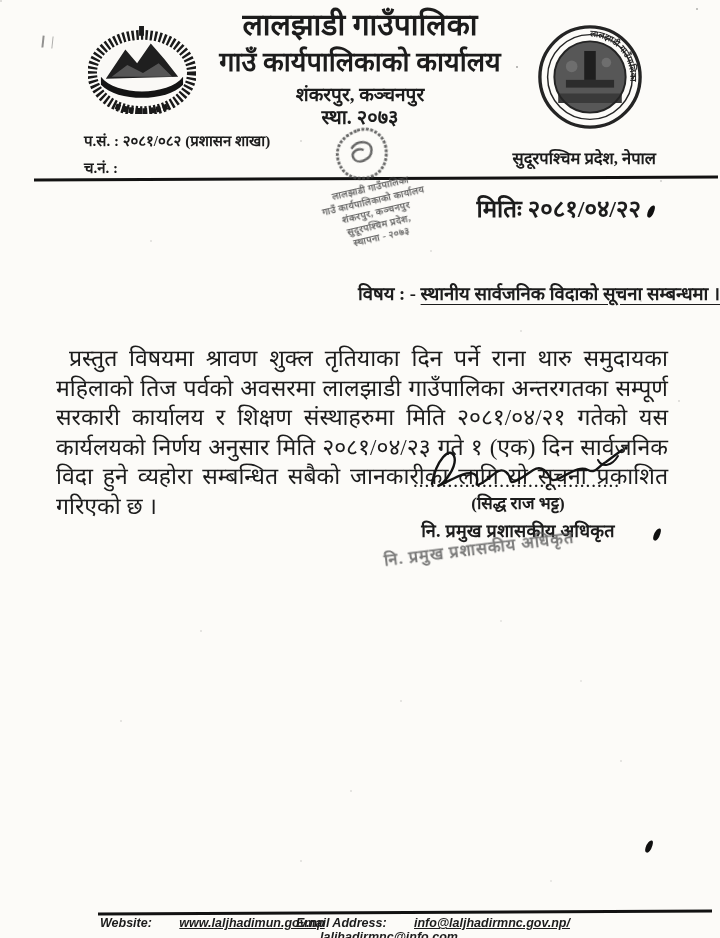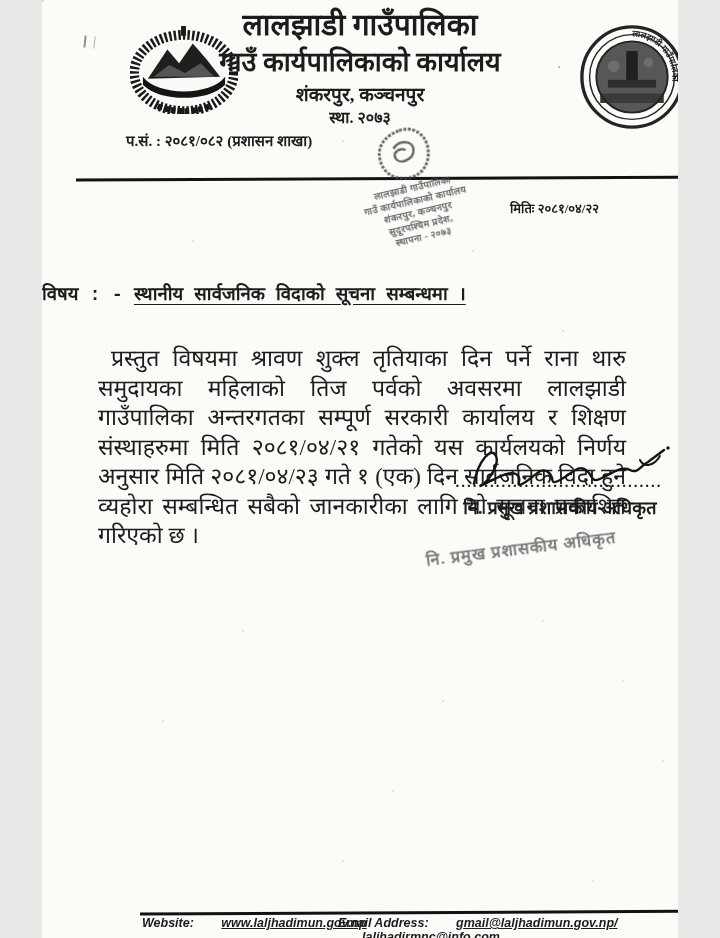--- a/index.html
+++ b/index.html
@@ -1,44 +1,44 @@
 <!DOCTYPE html>
 <html><head>
 <meta charset="utf-8">
 <style>
   html,body{margin:0;padding:0;background:#e8e8e6;}
   .page{
-    position:relative;width:636px;height:938px;margin:0 auto;
+    position:relative;width:720px;height:938px;margin:0 auto;
     background:#fcfbf8;color:#1c1c1c;overflow:hidden;
     font-family:"Liberation Serif","DejaVu Serif",serif;
   }
   
   .letterhead{position:absolute;left:110px;right:110px;top:6px;text-align:center;}
   .lh1{font-size:30px;font-weight:bold;line-height:38px;}
   .lh2{font-size:27px;font-weight:bold;line-height:37px;}
   .lh3{font-size:19px;font-weight:bold;line-height:25px;margin-top:1px;}
-  .lh4{font-size:16px;font-weight:bold;line-height:21px;}
+  .lh4{font-size:20px;font-weight:bold;line-height:21px;}
   .emblem-left{position:absolute;left:88px;top:26px;width:108px;height:88px;}
   .seal-right{position:absolute;left:536px;top:24px;width:108px;height:106px;}
   
   .ref-block{position:absolute;left:40px;top:131px;font-size:15px;font-weight:bold;line-height:20px;margin-left:44px;}
   .ref-block .r2{margin-top:7px;}
   .province{position:absolute;right:64px;top:146px;font-size:16.5px;font-weight:bold;}
   .hr-main{position:absolute;left:34px;top:177px;width:684px;height:3px;background:#121212;transform:rotate(-0.25deg);}
-  .date-block{position:absolute;right:79px;top:194px;text-align:right;font-size:13px;line-height:30px;font-weight:bold;}
+  .date-block{position:absolute;right:79px;top:194px;text-align:right;font-size:24px;line-height:30px;font-weight:bold;}
   
   .center-stamp{
     position:absolute;left:294px;top:126px;width:156px;height:138px;
     transform:rotate(-13deg);color:#474747;opacity:.82;filter:blur(.3px);
     text-align:center;
   }
   .center-stamp .ring{display:block;margin:0 auto;}
   .stamp-line{font-size:9.5px;font-weight:bold;line-height:12.5px;white-space:nowrap;letter-spacing:.4px;}
   
-  .subject{position:absolute;left:0;right:0;top:280px;text-align:left;font-size:18.5px;font-weight:bold;font-family:Liberation Mono, monospace;}
+  .subject{position:absolute;left:0;right:0;top:280px;text-align:right;font-size:18.5px;font-weight:bold;}
   .subject .u{text-decoration:underline;text-underline-offset:4px;}
   
   .body-par{
     position:absolute;left:44px;right:40px;top:332px;margin:12px;
     font-size:23px;line-height:29.5px;text-align:justify;text-indent:13px;
   }
   
   .sig-block{position:absolute;left:396px;top:452px;width:244px;text-align:center;}
   .sig-draw{position:relative;height:40px;}
   .sig-dots{position:absolute;left:2px;bottom:1px;font-size:15px;font-weight:bold;letter-spacing:2px;white-space:nowrap;overflow:hidden;width:238px;}
@@ -120,22 +120,24 @@
       <circle cx="72" cy="40" r="5" fill="#6e6e6e"></circle>
       <circle cx="55" cy="55" r="37" fill="none" stroke="#242424" stroke-width="2"></circle>
       <text font-size="9" font-weight="bold" fill="#242424">
         <textPath href="#sealRing">लालझाडी गाउँपालिका</textPath>
       </text>
     </svg>
   </div>
 
   <div class="ref-block">
     <div class="r1">प.सं. : २०८१/०८२ (प्रशासन शाखा)</div>
+    <div class="r2">च.नं. :</div>
   </div>
 
+  <div class="province">सुदूरपश्चिम प्रदेश, नेपाल</div>
   <div class="hr-main"></div>
 
   <div class="date-block">
     <div>मितिः २०८१/०४/२२</div>
   </div>
 
   <div class="center-stamp">
     <svg class="ring" width="62" height="56" viewBox="0 0 64 58">
       <path d="M32,3 C46,1 58,12 57,27 C56,43 45,54 30,53 C15,52 5,41 6,26 C7,12 18,5 32,3 Z" fill="none" stroke="currentColor" stroke-width="3" stroke-dasharray="3 1.6"></path>
       <path d="M22,20 C30,12 44,16 42,26 C40,36 24,38 22,30 C20,24 28,20 34,24" fill="none" stroke="currentColor" stroke-width="2.5"></path>
@@ -155,28 +157,29 @@
 
   <div class="sig-block">
     <div class="sig-draw">
       <span class="sig-dots">....................................</span>
       <svg class="sig-scribble" width="232" height="56" viewBox="0 0 232 56">
         <path d="M30,44 C34,20 48,6 52,16 C56,26 42,44 36,46 C50,40 64,30 72,34 C80,38 70,48 78,44 C90,38 96,26 104,32 C112,38 104,46 116,40 C128,34 134,24 142,30 C150,36 146,44 158,38 C170,32 178,26 186,30 C194,34 196,26 204,22 L220,10" fill="none" stroke="#141414" stroke-width="2.4" stroke-linecap="round"></path>
         <path d="M196,20 C200,28 210,26 216,16" fill="none" stroke="#141414" stroke-width="2" stroke-linecap="round"></path>
         <circle cx="224" cy="8" r="1.7" fill="#141414"></circle>
       </svg>
     </div>
+    <div class="sig-name">(सिद्ध राज भट्ट)</div>
     <div class="sig-desig">नि. प्रमुख प्रशासकीय अधिकृत</div>
     <div class="sig-stamp">नि. प्रमुख प्रशासकीय अधिकृत</div>
   </div>
 
   <div class="footer-rule"></div>
   <div class="footer">
     <span class="f-web"><span>Website: </span><span class="link">www.laljhadimun.gov.np</span></span>
-    <span class="f-email"><span>Email Address: </span><span class="link">gmail@laljhadimun.gov.np/</span> <span class="link">laljhadirmnc@info.com</span></span>
+    <span class="f-email"><span>Email Address: </span><span class="link">info@laljhadirmnc.gov.np/</span> <span class="link">laljhadirmnc@info.com</span></span>
   </div>
 
   <div class="ink-mark ink-1"></div>
   <div class="ink-mark ink-2"></div>
   <div class="ink-mark ink-3"></div>
   <div class="pencil-mark"></div>
   <div class="speckles"></div>
 
 </div>
 

